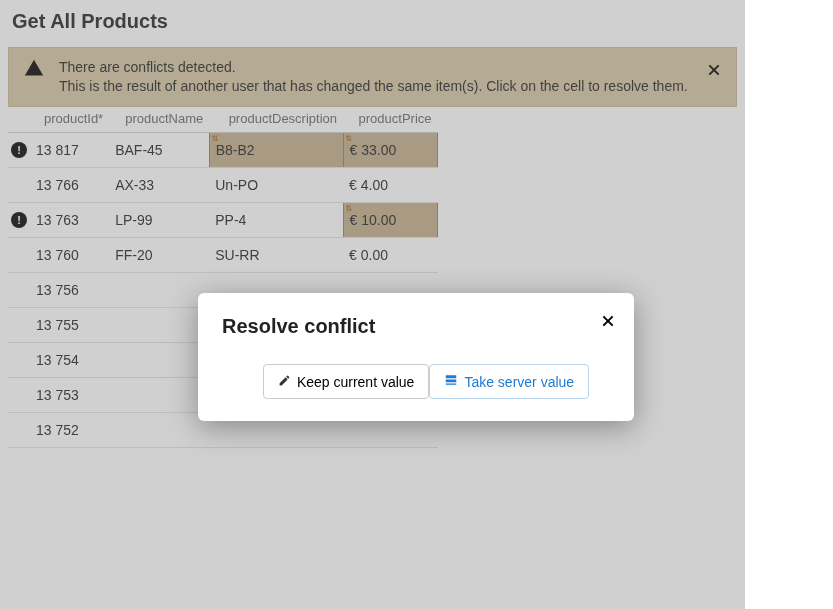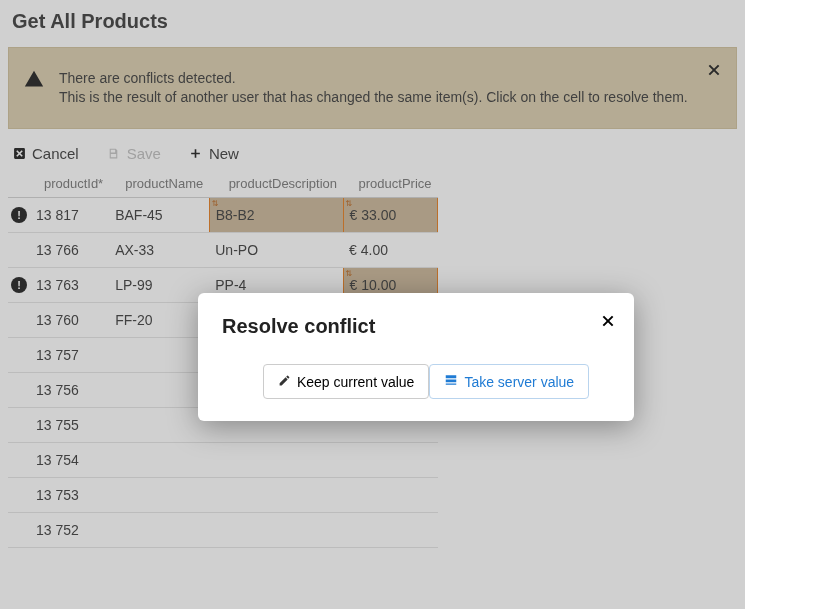--- a/index.html
+++ b/index.html
@@ -1,21 +1,21 @@
 <!DOCTYPE html>
 <html><head>
 <meta charset="utf-8">
 <style>
   * { box-sizing: border-box; }
   html,body { margin:0; padding:0; font-family: Arial, Helvetica, sans-serif; font-size:14px; color:#222; background:#fff; }
   .page { width:745px; height:609px; position:relative; overflow:hidden; }
   .dimmer { position:absolute; inset:0; background:rgba(120,120,120,0.35); z-index:10; pointer-events:none;}
   .content { padding:0 8px; }
   h2.title { font-size:20px; font-weight:600; margin:10px 0 14px 4px; }
-  .alert { background:#d6c7a3; border:1px solid #c9b98f; padding:21px 14px; display:flex; align-items:flex-start; gap:14px; position:relative; }
+  .alert { background:#d6c7a3; border:1px solid #c9b98f; padding:10px 14px; display:flex; align-items:flex-start; gap:14px; position:relative; }
   .alert .warn-icon { width:22px; display:flex; align-items:center; justify-content:center; }
   .alert .msg { line-height:1.35; font-size:14px; }
   .alert .close-x { position:absolute; right:14px; top:12px; font-size:20px; font-weight:bold; cursor:pointer;}
   .toolbar { display:flex; gap:28px; padding:16px 4px 10px; align-items:center; }
   .tbtn { display:flex; align-items:center; gap:6px; font-size:15px; cursor:pointer; }
   .tbtn.disabled { color:#b6b6b6; cursor:default; }
   .tbtn .ic { width:14px; display:inline-flex; justify-content:center; }
   table.grid { border-collapse:collapse; width:430px; margin-left:0; }
   table.grid th { text-align:right; font-weight:400; color:#666; font-size:13px; padding:4px 6px 6px; border-bottom:1px solid #ccc; white-space:nowrap;}
   table.grid td { padding:9px 6px; border-bottom:1px solid #e0e0e0; font-size:14px; height:22px; white-space:nowrap;}
@@ -51,47 +51,20 @@
         <div>There are conflicts detected.</div>
         <div>This is the result of another user that has changed the same item(s). Click on the cell to resolve them.</div>
       </div>
       <span class="close-x">
         <svg width="16" height="16" viewBox="0 0 24 24">
             <path stroke="#000" stroke-width="3" fill="none" d="M5 5l14 14M19 5 5 19"></path>
           </svg>
       </span>
     </div>
 
-    <div class="toolbar">
-      <div class="tbtn">
-        <span class="ic">
-            <svg width="13" height="13" viewBox="0 0 24 24">
-              <rect x="2" y="2" width="20" height="20" rx="2" fill="#000"></rect>
-              <path stroke="#fff" stroke-width="3" d="M7 7l10 10M17 7 7 17"></path>
-            </svg>
-          </span>
-        <span>Cancel</span>
-      </div>
-      <div class="tbtn disabled">
-        <span class="ic">
-            <svg width="13" height="13" viewBox="0 0 24 24">
-              <path fill="#bdbdbd" d="M5 3h11l3 3v15H5V3zm2 2v5h8V5H7zm0 8v6h10v-6H7z"></path>
-            </svg>
-          </span>
-        <span>Save</span>
-      </div>
-      <div class="tbtn">
-        <span class="ic">
-            <svg width="13" height="13" viewBox="0 0 24 24">
-              <path stroke="#000" stroke-width="3" d="M12 4v16M4 12h16"></path>
-            </svg>
-          </span>
-        <span>New</span>
-      </div>
-    </div>
 
     <table class="grid">
       <thead>
         <tr>
           <th class="flag"></th>
           <th>productId*</th>
           <th>productName</th>
           <th>productDescription</th>
           <th>productPrice</th>
         </tr>
@@ -116,27 +89,20 @@
             <td>13 763</td>
             <td>LP-99</td>
             <td>PP-4</td>
             <td class="conflict"><span class="cell-mark">⇅</span><span>€ 10.00</span></td>
           </tr>
           <tr>
             <td class="flag"></td>
             <td>13 760</td>
             <td>FF-20</td>
             <td>SU-RR</td>
-            <td>€ 0.00</td>
-          </tr>
-          <tr>
-            <td class="flag"></td>
-            <td>13 757</td>
-            <td></td>
-            <td></td>
             <td>€ 0.00</td>
           </tr>
           <tr>
             <td class="flag"></td>
             <td>13 756</td>
             <td></td>
             <td></td>
             <td></td>
           </tr>
           <tr>

